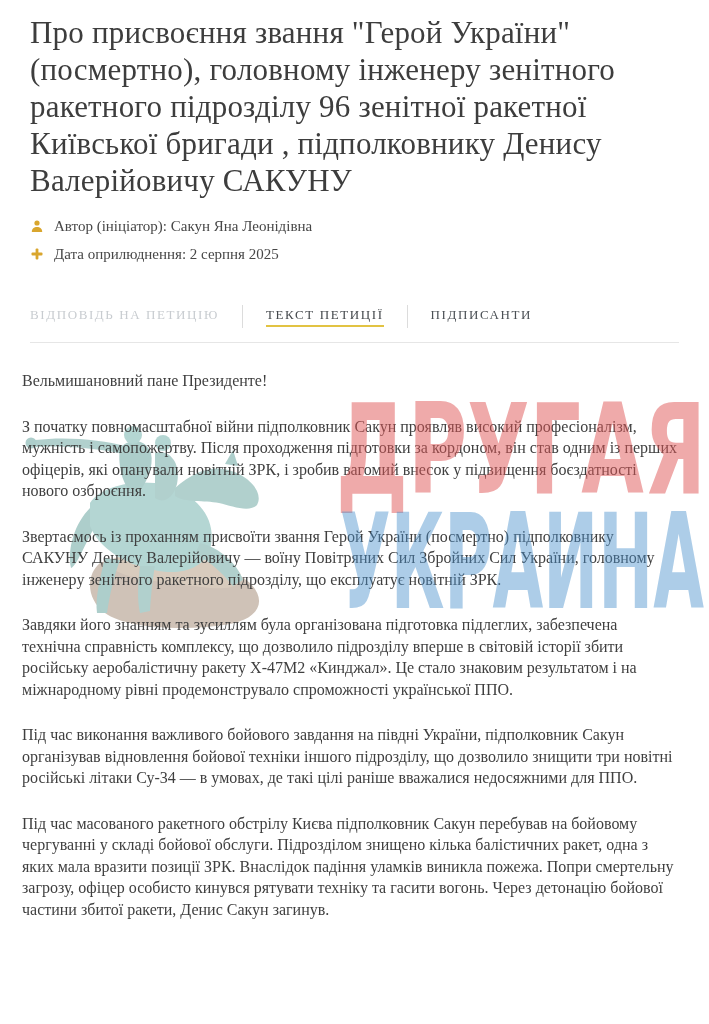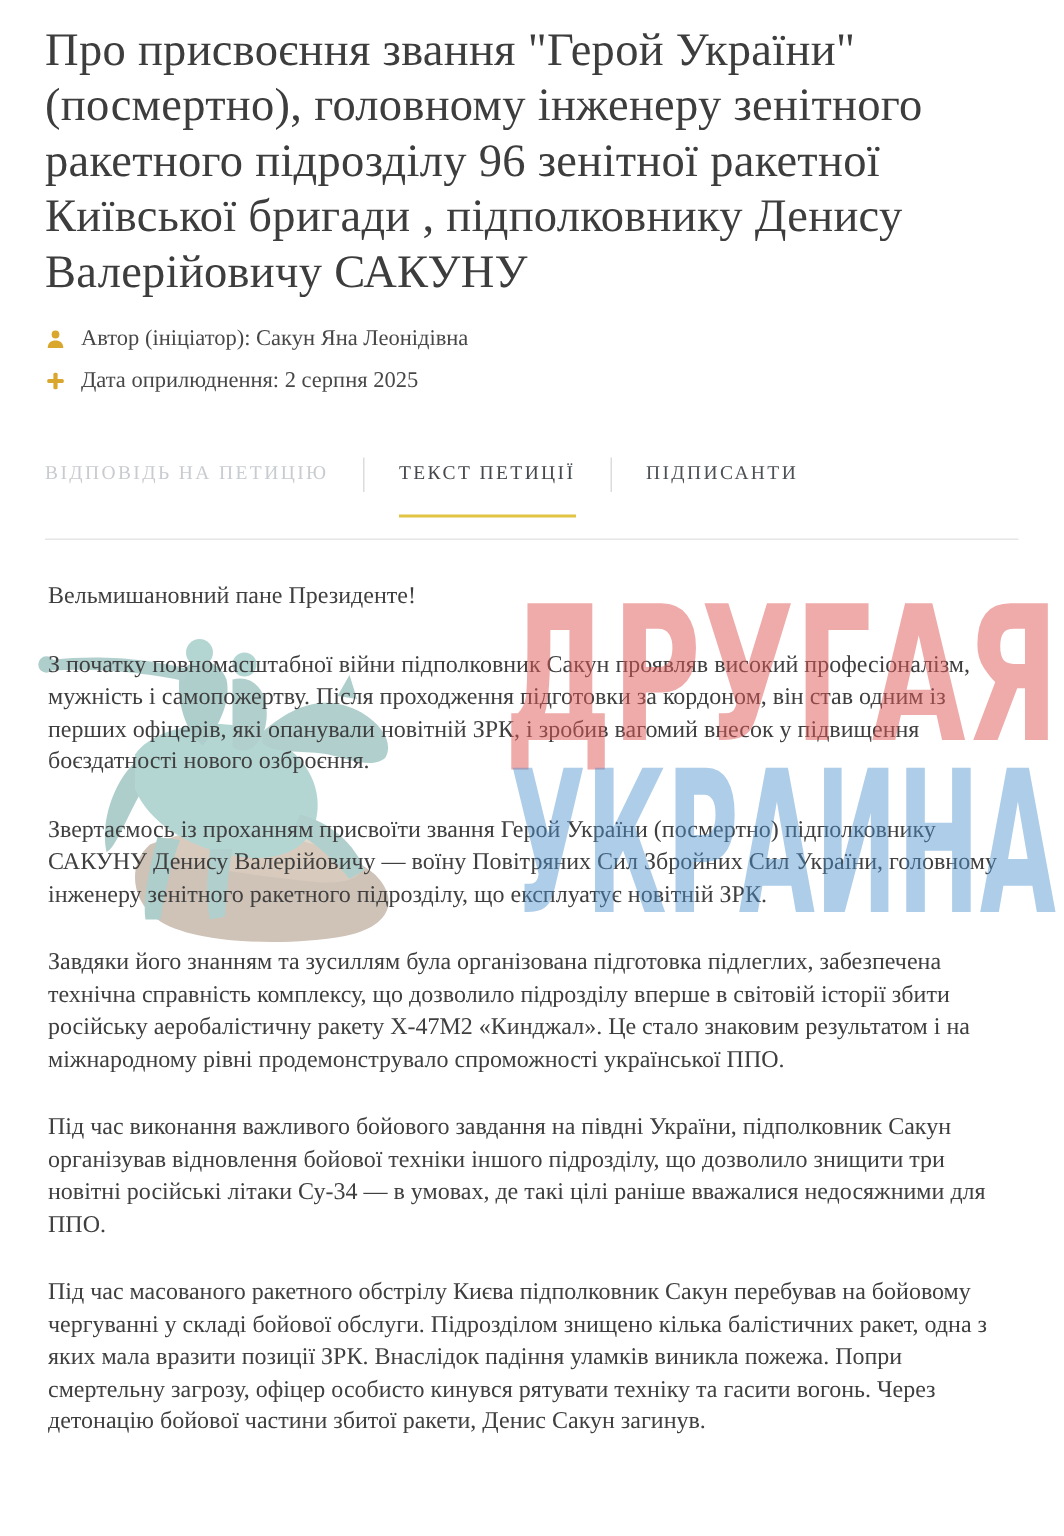--- a/index.html
+++ b/index.html
@@ -30,32 +30,32 @@
   
   .tabs{
     margin:44px 30px 0 30px;
     display:flex;align-items:flex-start;gap:23px;
     font-size:13px;letter-spacing:1.6px;line-height:15px;
   }
   .tab{text-decoration:none;color:#4b5055;cursor:pointer;white-space:nowrap;}
   .tab.inactive{color:#c8ccd0;}
   .tab.active{
     color:#44484c;
-    padding-bottom:21px;
+    padding-bottom:3px;
     border-bottom:2px solid #e2c343;
   }
   .vdiv{width:1px;height:23px;background:#dcdcdc;margin-top:-2px;}
   .divider{
     margin:14px 30px 0 30px;
     border:none;border-top:1px solid #e6e6e6;height:0;
   }
   
   .content{
     position:relative;
-    padding:27px 30px 0 32px;
+    padding:27px 30px 0 22px;
     z-index:2;
   }
   .content p{
     margin:0 0 24px 0;
     font-size:16px;
     line-height:21.5px;
     color:#3f3f3f;
   }
   
   .statue{

